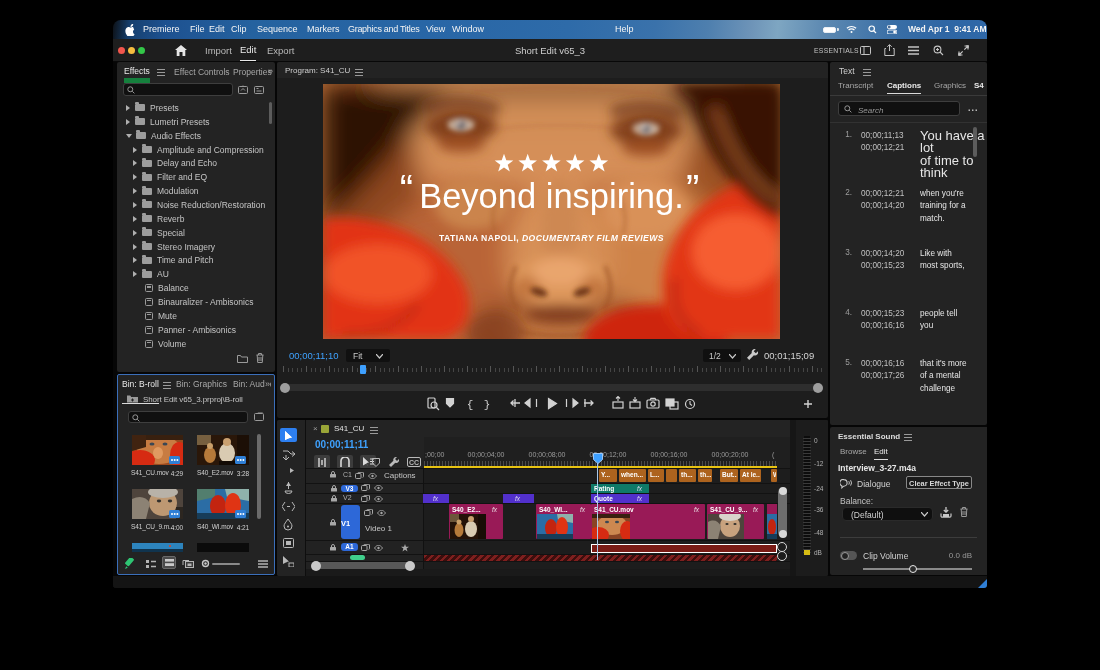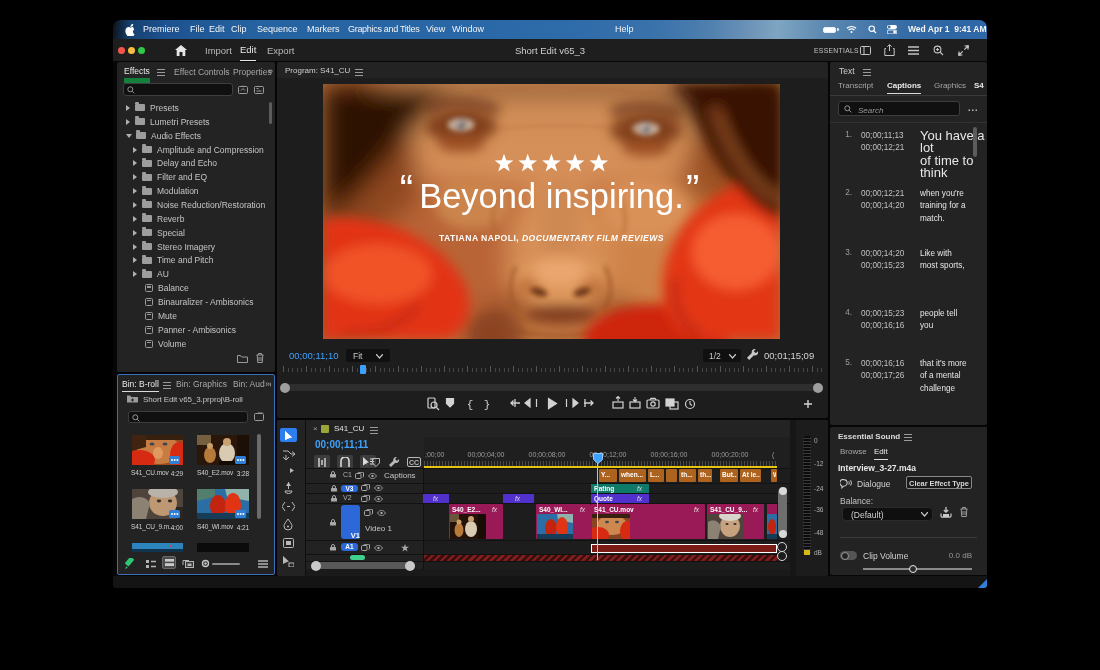--- a/index.html
+++ b/index.html
@@ -133,21 +133,21 @@
  </div>
  <div class="a" style="right:3px;top:40px;width:3px;height:22px;background:#5c5c5c;border-radius:2px"></div>
  <svg class="a" style="left:120px;top:292px" width="11" height="9" viewBox="0 0 11 9">
         <path fill="none" stroke="#9a9a9a" d="M.5 8.5v-7h3l1 1.5h6v5.5z"></path>
       </svg>
  <svg class="a" style="left:139px;top:291px" width="8" height="10" viewBox="0 0 8 10">
         <path fill="none" stroke="#9a9a9a" d="M.5 2h7M2.5 2V.5h3V2M1.2 2l.5 7.5h4.6l.5-7.5M3 4v4M5 4v4"></path>
       </svg>
 </div>
 <div class="panel" style="left:4px;top:354px;width:158px;height:201px;border:1px solid #3b6fbb">
- <span class="tabtxt a w" style="left:4px;top:4px;border-bottom:1px solid #dadada;padding-bottom:2px">Bin: B-roll</span>
+ <span class="tabtxt a w" style="left:4px;top:4px;border-bottom:1px solid #dadada;padding-bottom:14px">Bin: B-roll</span>
  <svg class="a" style="left:45px;top:7px" width="8" height="7" viewBox="0 0 8 7">
         <path stroke="#9a9a9a" d="M0 .5h8M0 3.5h8M0 6.5h8"></path>
       </svg>
  <span class="tabtxt a" style="left:58px;top:4px">Bin: Graphics</span>
  <span class="tabtxt a" style="left:115px;top:4px">Bin: Audio</span>
  <span class="tabtxt a" style="left:147px;top:3.5px;font-size:9px;background:#232323">»</span>
  <svg class="a" style="left:9px;top:19px" width="11" height="9" viewBox="0 0 11 9">
         <path fill="#9a9a9a" d="M0 8.5v-7h3.2l1 1.5H11v5.5z"></path>
         <path stroke="#232323" d="M5.5 4.5v3M4 6h3" stroke-width="1"></path>
       </svg>
@@ -541,21 +541,21 @@
       </svg>
       <svg class="a" style="left:97px;top:75.5px" width="9" height="6" viewBox="0 0 9 6">
         <path d="M.5 3C2 .9 3.2.4 4.5.4S7 .9 8.5 3C7 5.1 5.8 5.6 4.5 5.6S2 5.1.5 3z" fill="none" stroke="#a8a8a8" stroke-width=".9"></path>
         <circle cx="4.5" cy="3" r="1.2" fill="#a8a8a8"></circle>
       </svg>
       <svg class="a" style="left:53px;top:99px" width="6" height="7" viewBox="0 0 6 7">
         <path d="M1.5 3V2a1.5 1.5 0 013 0v1" fill="none" stroke="#a8a8a8"></path>
         <rect y="3" width="6" height="3.6" rx=".6" fill="#a8a8a8"></rect>
       </svg>
       <div class="a" style="left:64px;top:85px;width:19px;height:34px;background:#2d68d8;border-radius:3px"></div>
-      <span class="a" style="left:64px;top:99px;width:19px;height:34px;line-height:34px;text-align:right;font-size:7.5px;color:#fff;font-weight:bold">V1</span>
+      <span class="a" style="left:64px;top:87px;width:19px;height:34px;line-height:34px;text-align:left;font-size:7.5px;color:#fff;font-weight:bold">V1</span>
       <svg class="a" style="left:87px;top:89px" width="9" height="7" viewBox="0 0 9 7">
         <rect x=".5" y="1.5" width="5.5" height="5" rx="1" fill="none" stroke="#a8a8a8"></rect>
         <path d="M3 1.5V1a.8.8 0 01.8-.7h4a.8.8 0 01.7.7v3.5a.8.8 0 01-.7.8H7.5" fill="none" stroke="#a8a8a8"></path>
       </svg>
       <svg class="a" style="left:100px;top:90px" width="9" height="6" viewBox="0 0 9 6">
         <path d="M.5 3C2 .9 3.2.4 4.5.4S7 .9 8.5 3C7 5.1 5.8 5.6 4.5 5.6S2 5.1.5 3z" fill="none" stroke="#a8a8a8" stroke-width=".9"></path>
         <circle cx="4.5" cy="3" r="1.2" fill="#a8a8a8"></circle>
       </svg>
       <span class="a" style="left:88px;top:104px;font-size:8px;color:#c6c6c6">Video 1</span>
       <svg class="a" style="left:53px;top:124px" width="6" height="7" viewBox="0 0 6 7">

